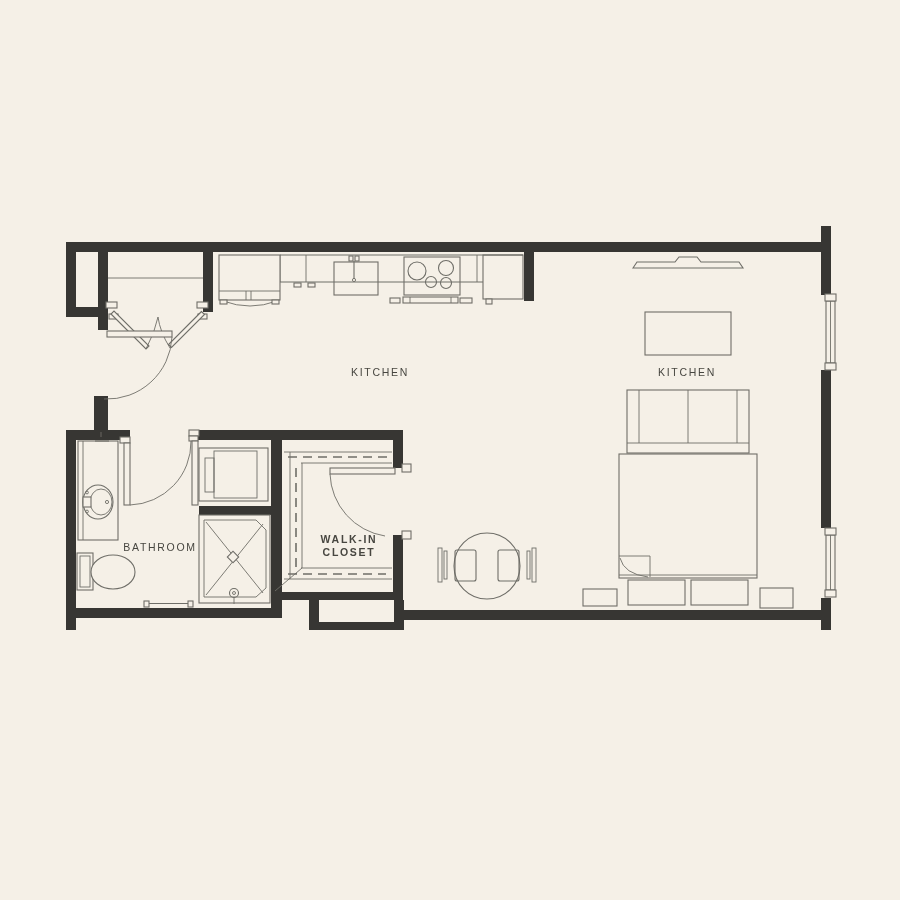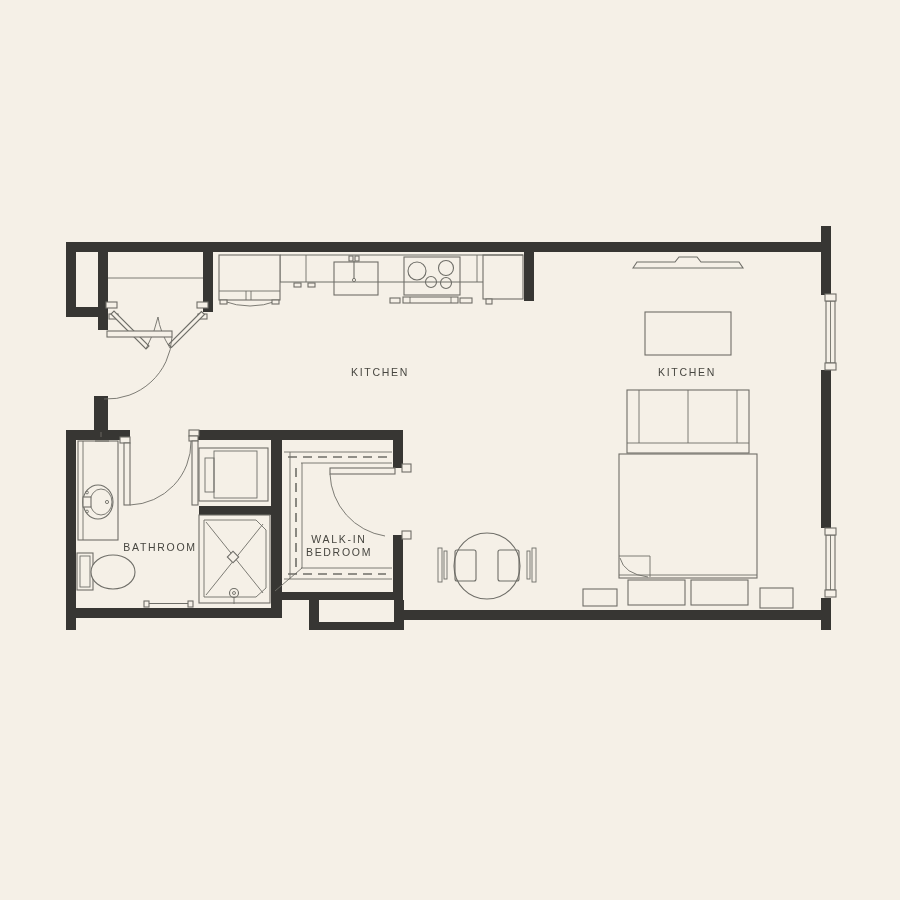--- a/index.html
+++ b/index.html
@@ -224,17 +224,17 @@
     <rect class="ln" x="691" y="580" width="57" height="25"></rect>
   </g>
   <rect class="ln" x="583" y="589" width="34" height="17"></rect>
   <rect class="ln" x="760" y="588" width="33" height="20"></rect>
 
 </svg>
 
 <div class="room-label" style="left:380px;top:372px;text-align:center;">KITCHEN</div>
 <div class="room-label" style="left:687px;top:372px;">KITCHEN</div>
 <div class="room-label" style="left:160px;top:538px;margin-top:9px;">BATHROOM</div>
-<div class="room-label" style="left:339px;top:546px;">
+<div class="room-label" style="left:349px;top:546px;font-weight:bold;">
   <span style="display:block;">WALK-IN</span>
-  <span style="display:block;">BEDROOM</span>
+  <span style="display:block;">CLOSET</span>
 </div>
 </div>
 
 </body></html>

